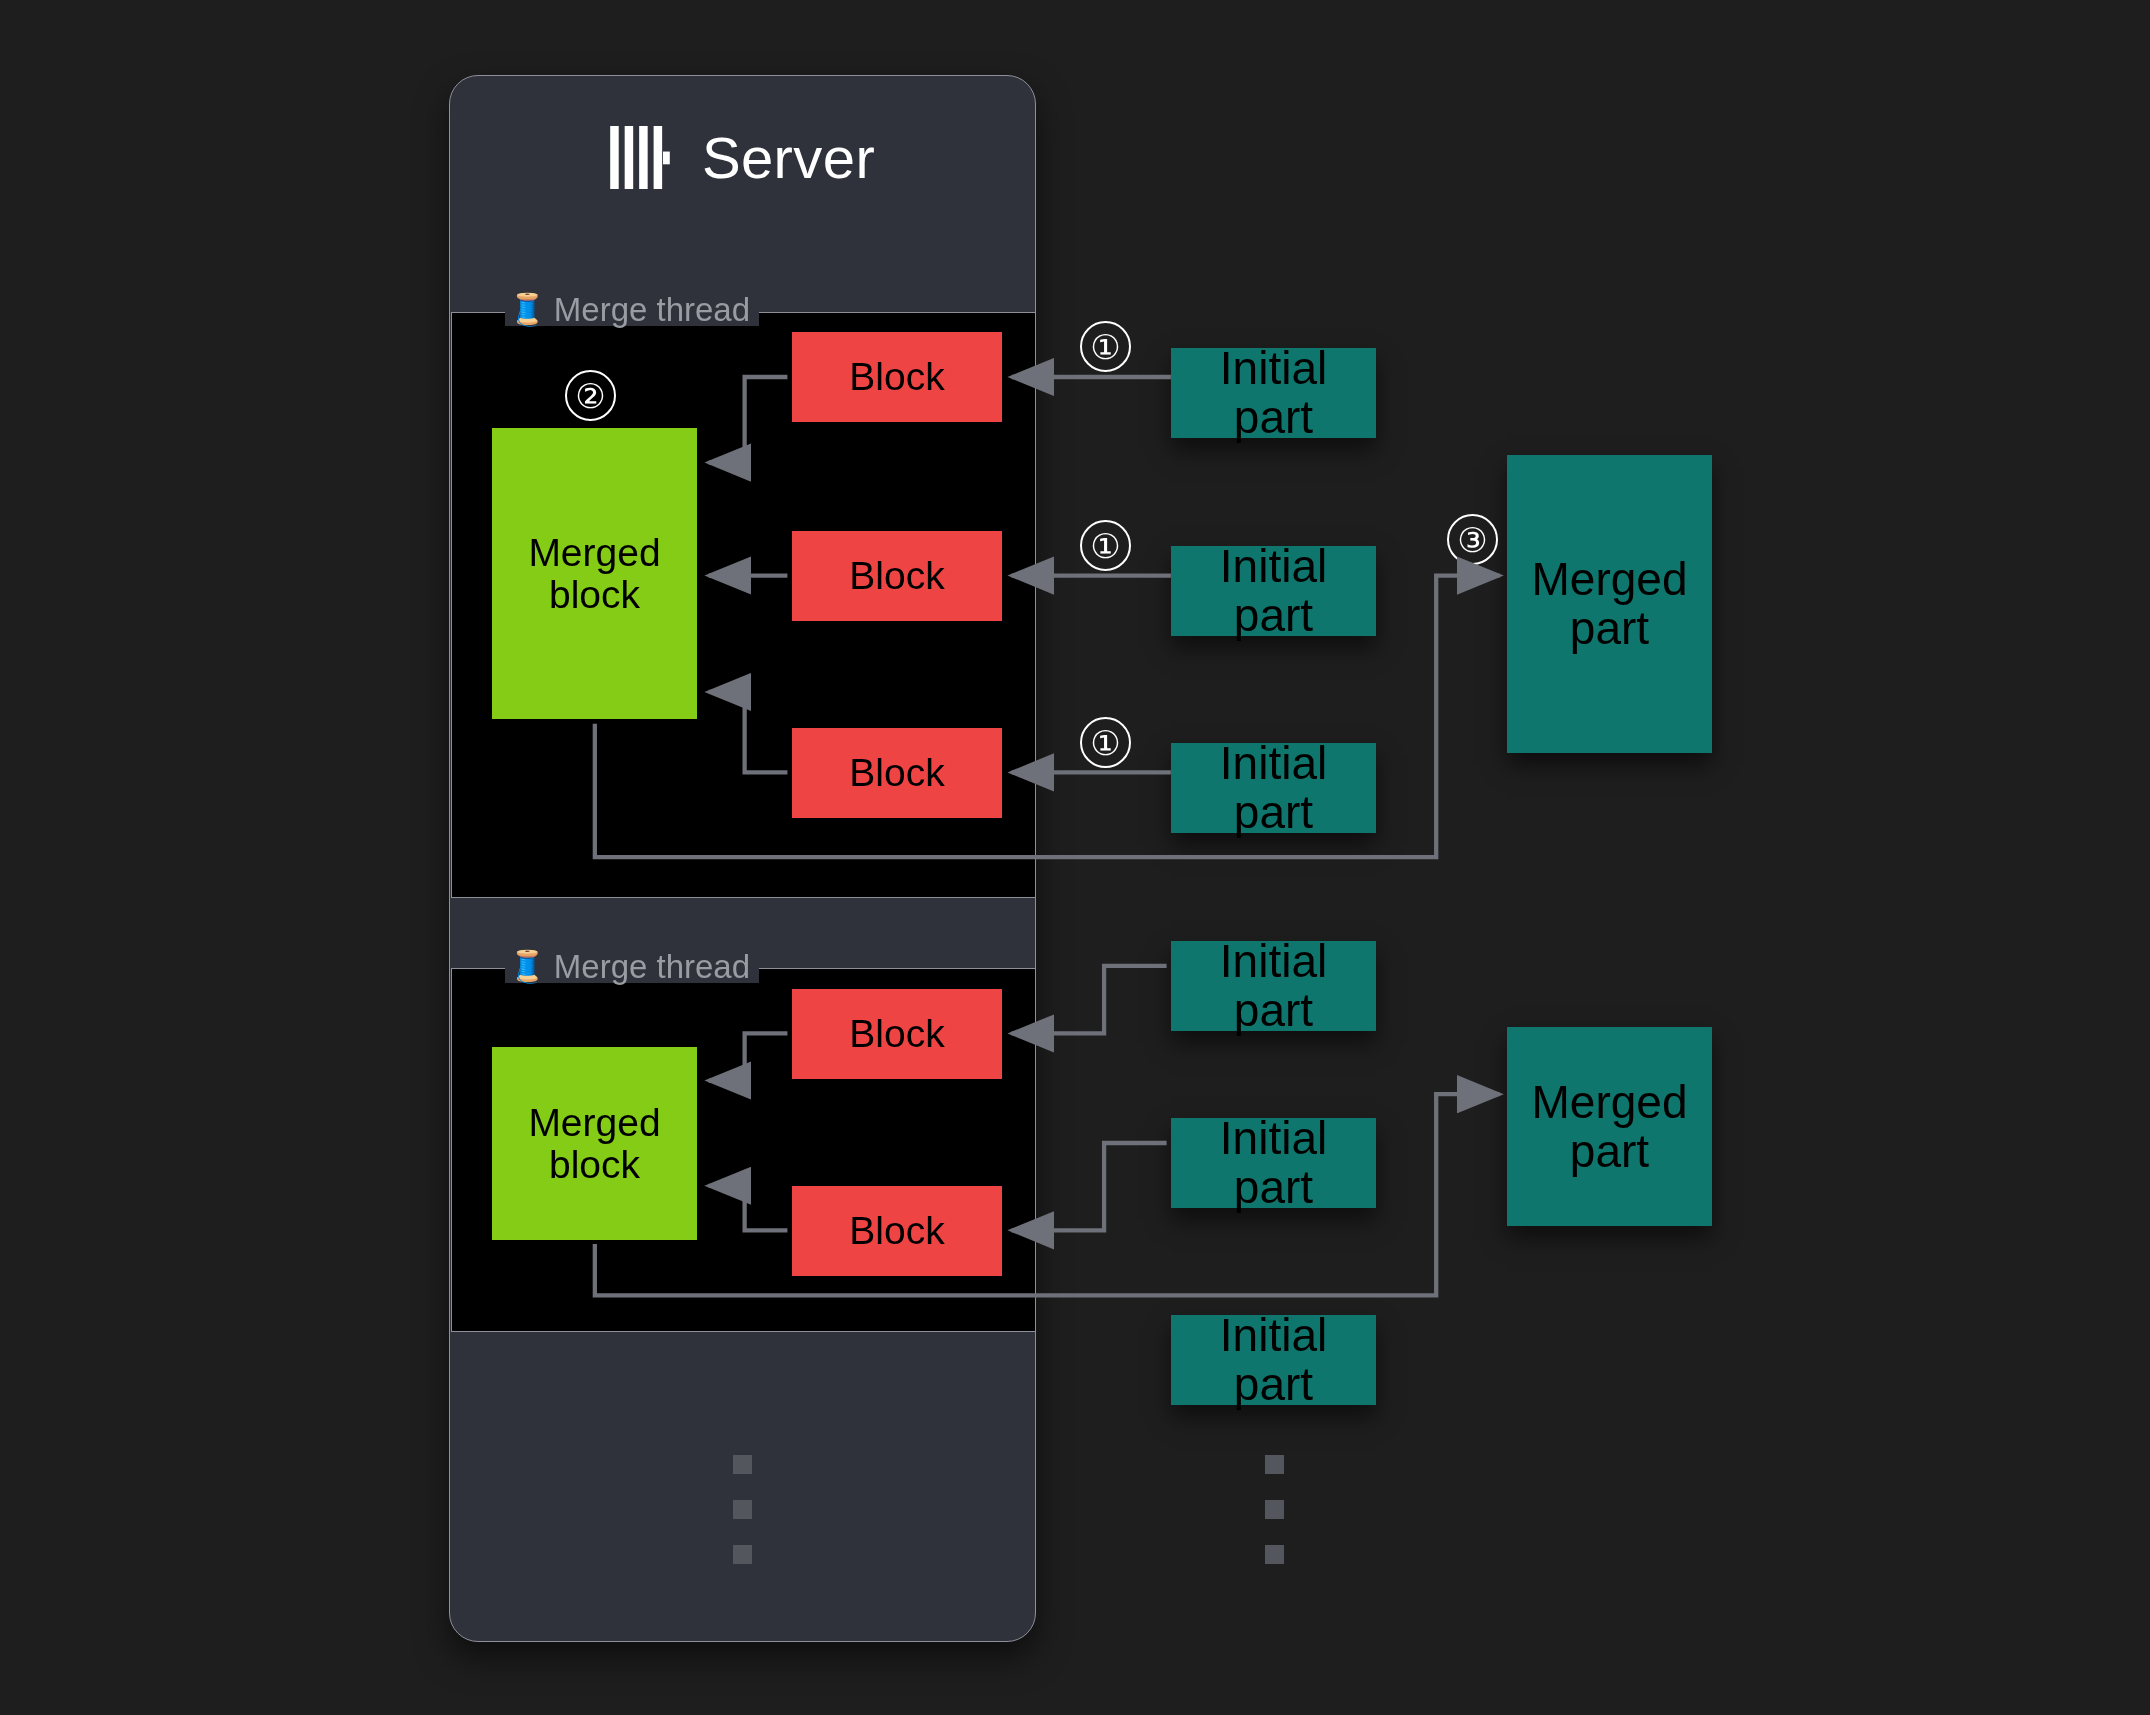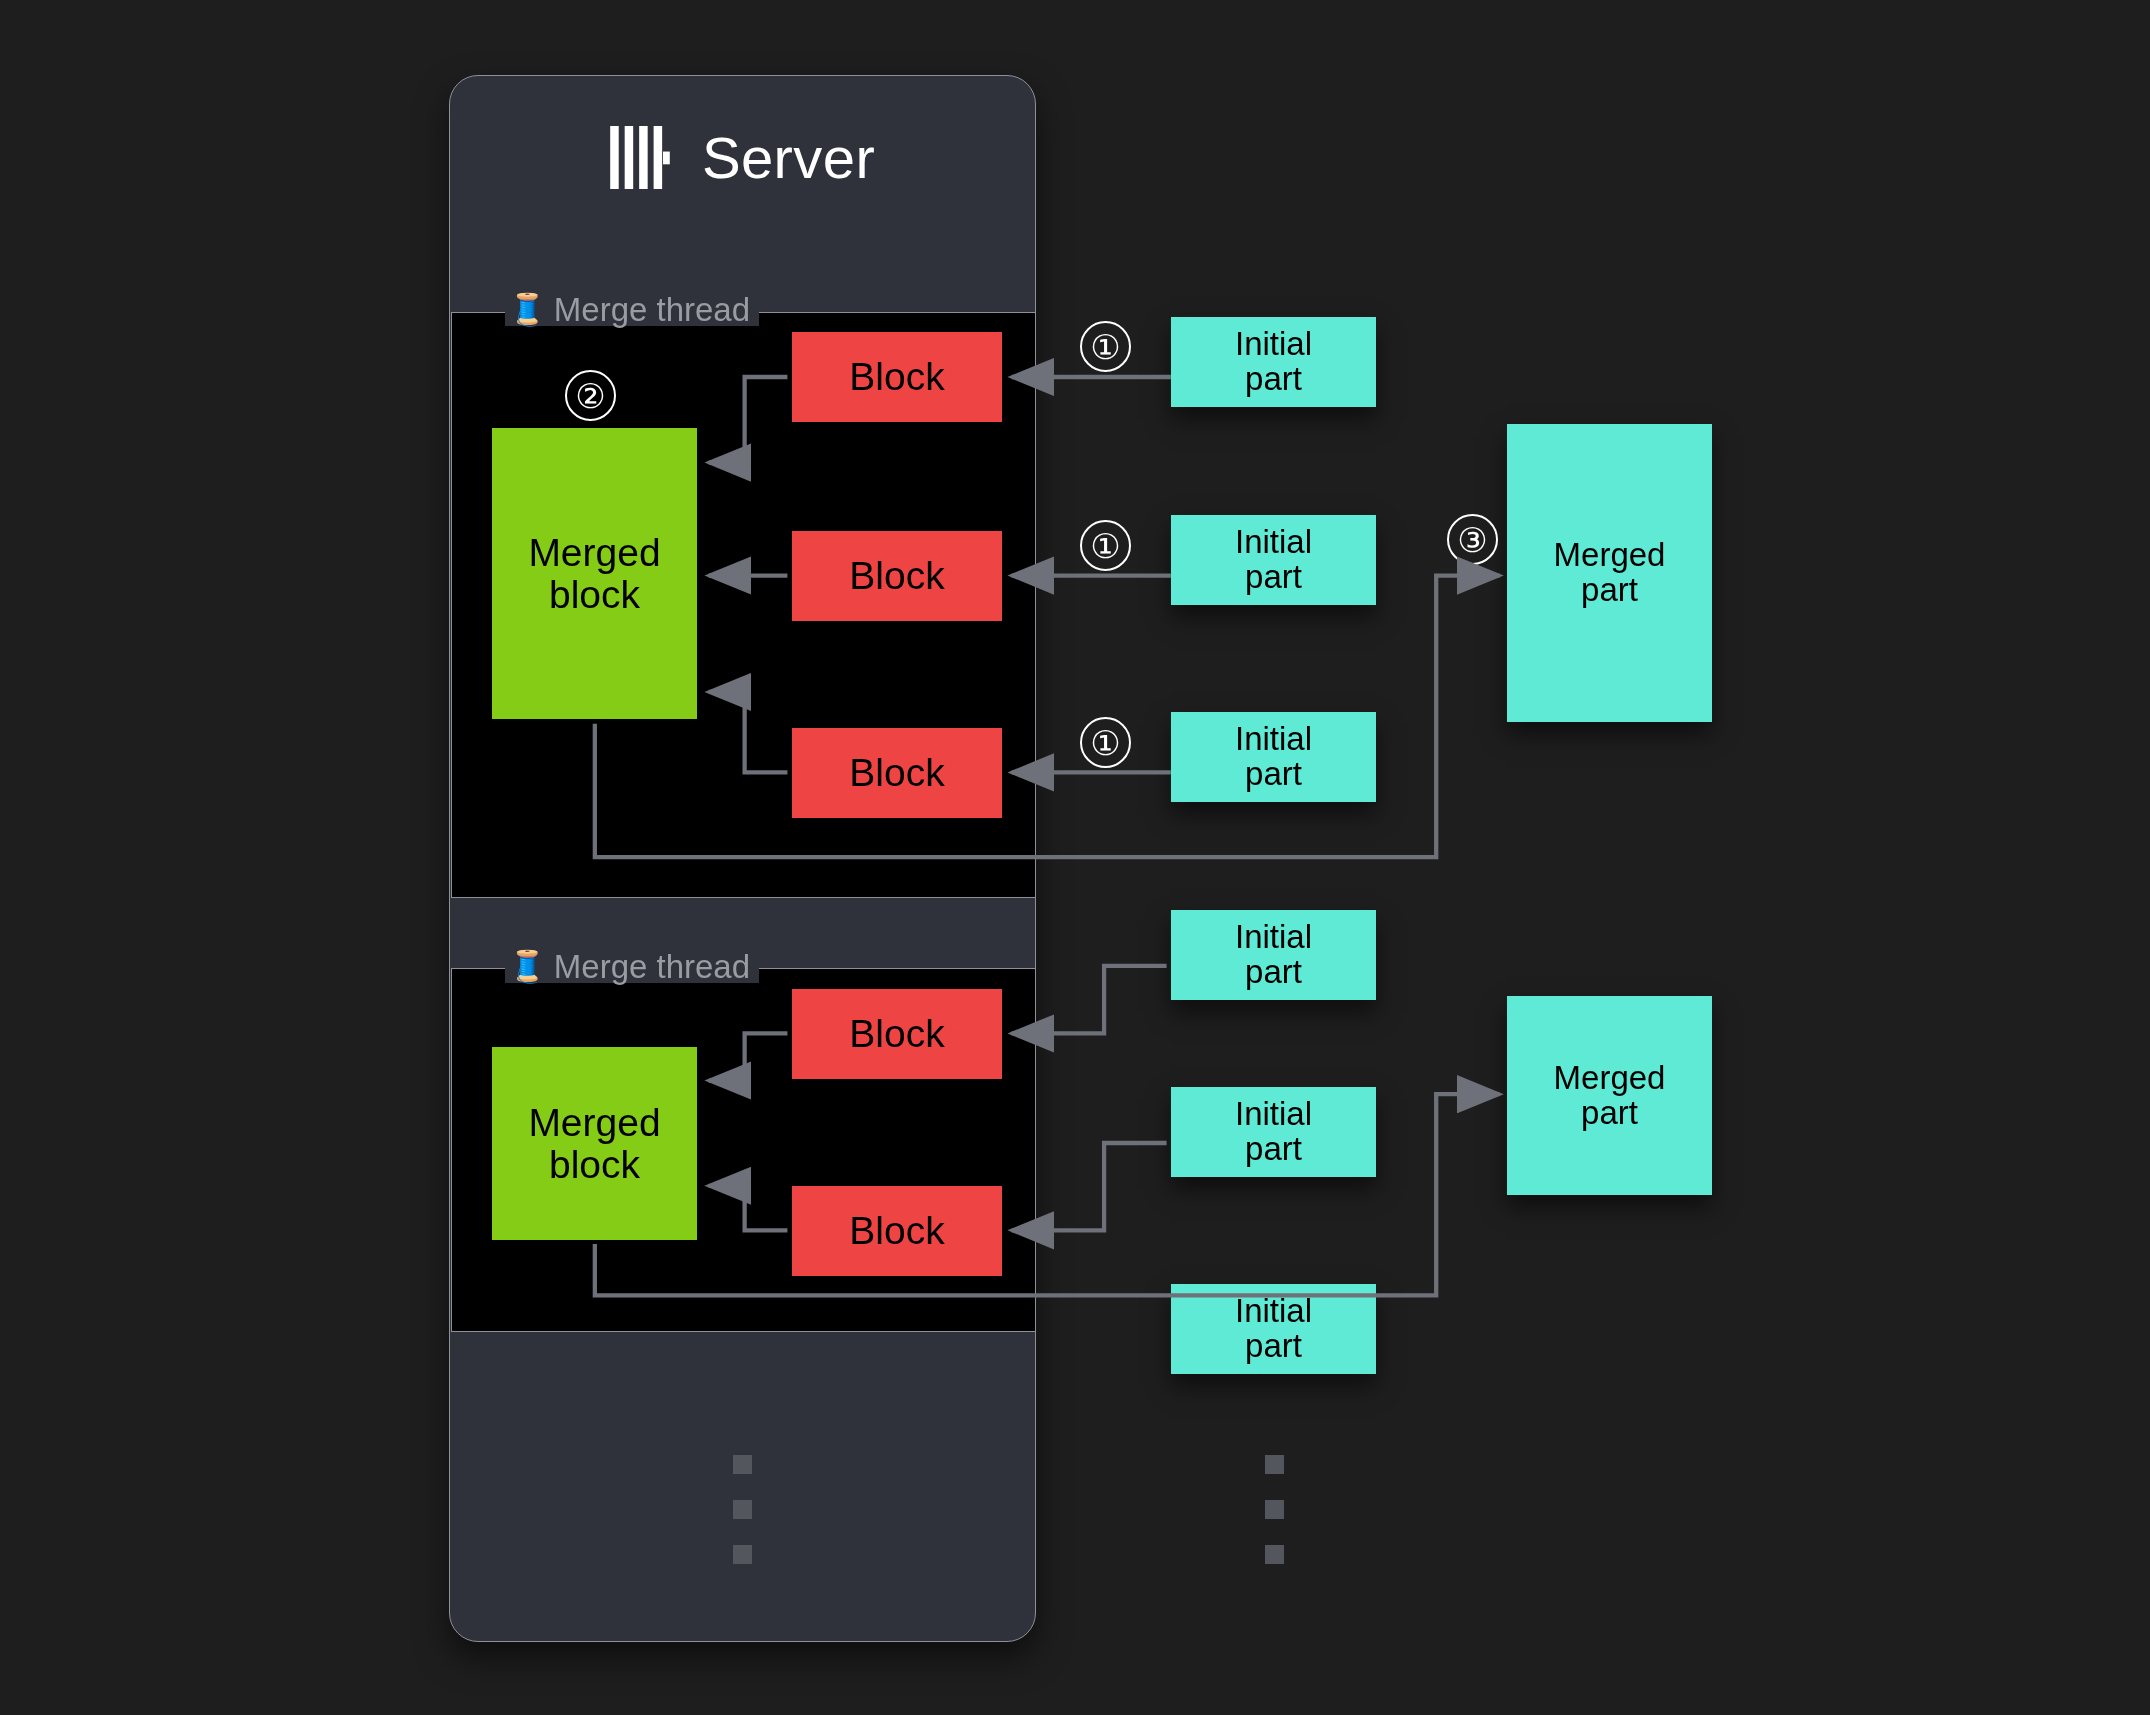--- a/index.html
+++ b/index.html
@@ -94,23 +94,24 @@
   }
   .box.block {
     background: #ef4444;
     font-size: 39px;
   }
   .box.merged-block {
     background: #84cc16;
     font-size: 39px;
   }
   .box.part {
-    background: #5eead4;
-    font-size: 33px;
+    background: #0f766e;
+    font-size: 46px;
     box-shadow: 0 12px 22px rgba(0,0,0,0.55);
+    margin-top: 31px;
   }
 
   
   .step-marker {
     position: absolute;
     width: 51px;
     height: 51px;
     border: 2.6px solid #FFFFFF;
     border-radius: 50%;
     color: #FFFFFF;

